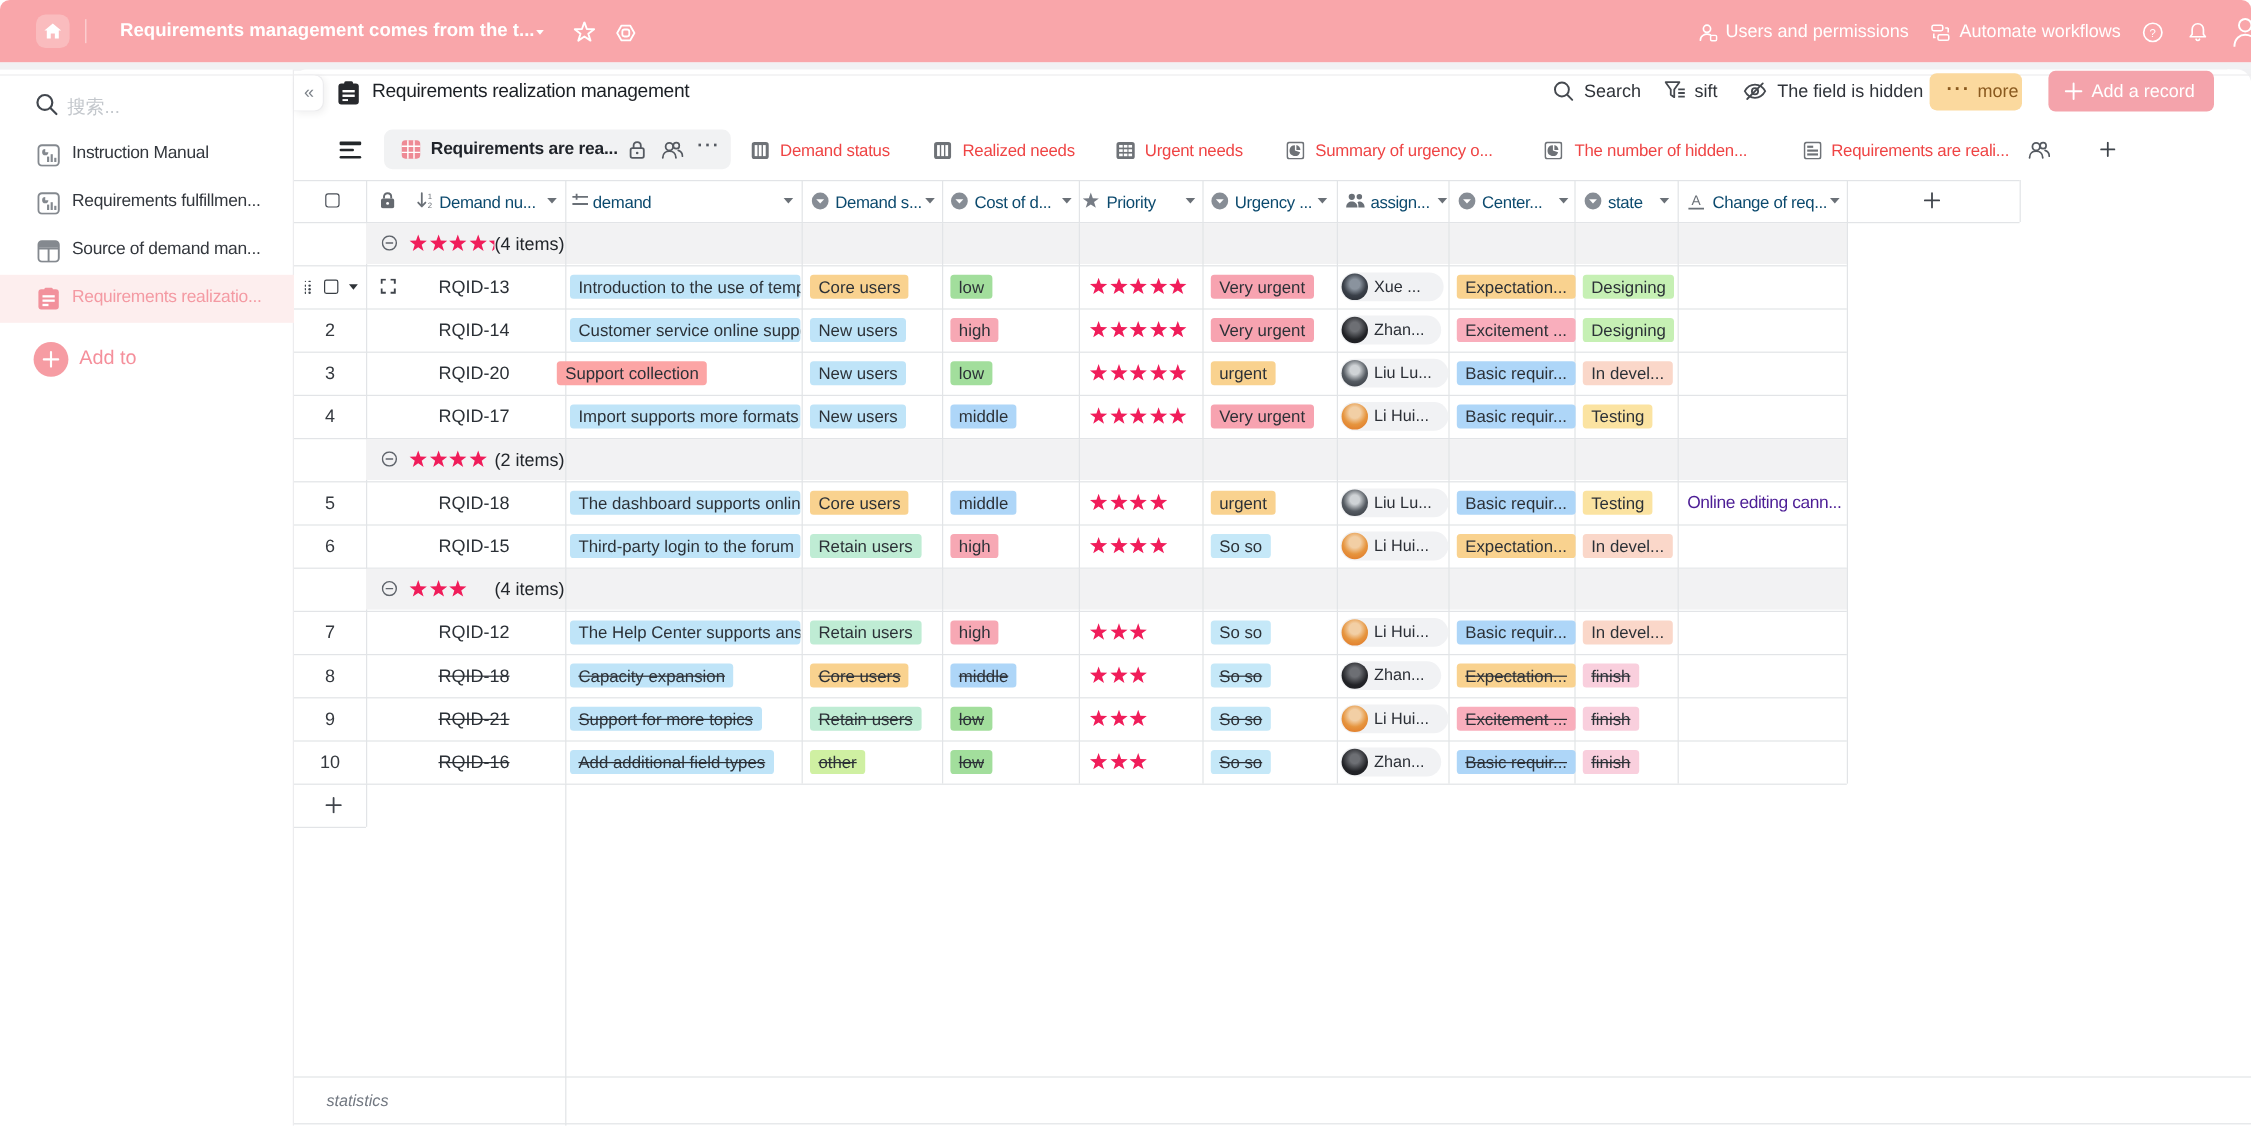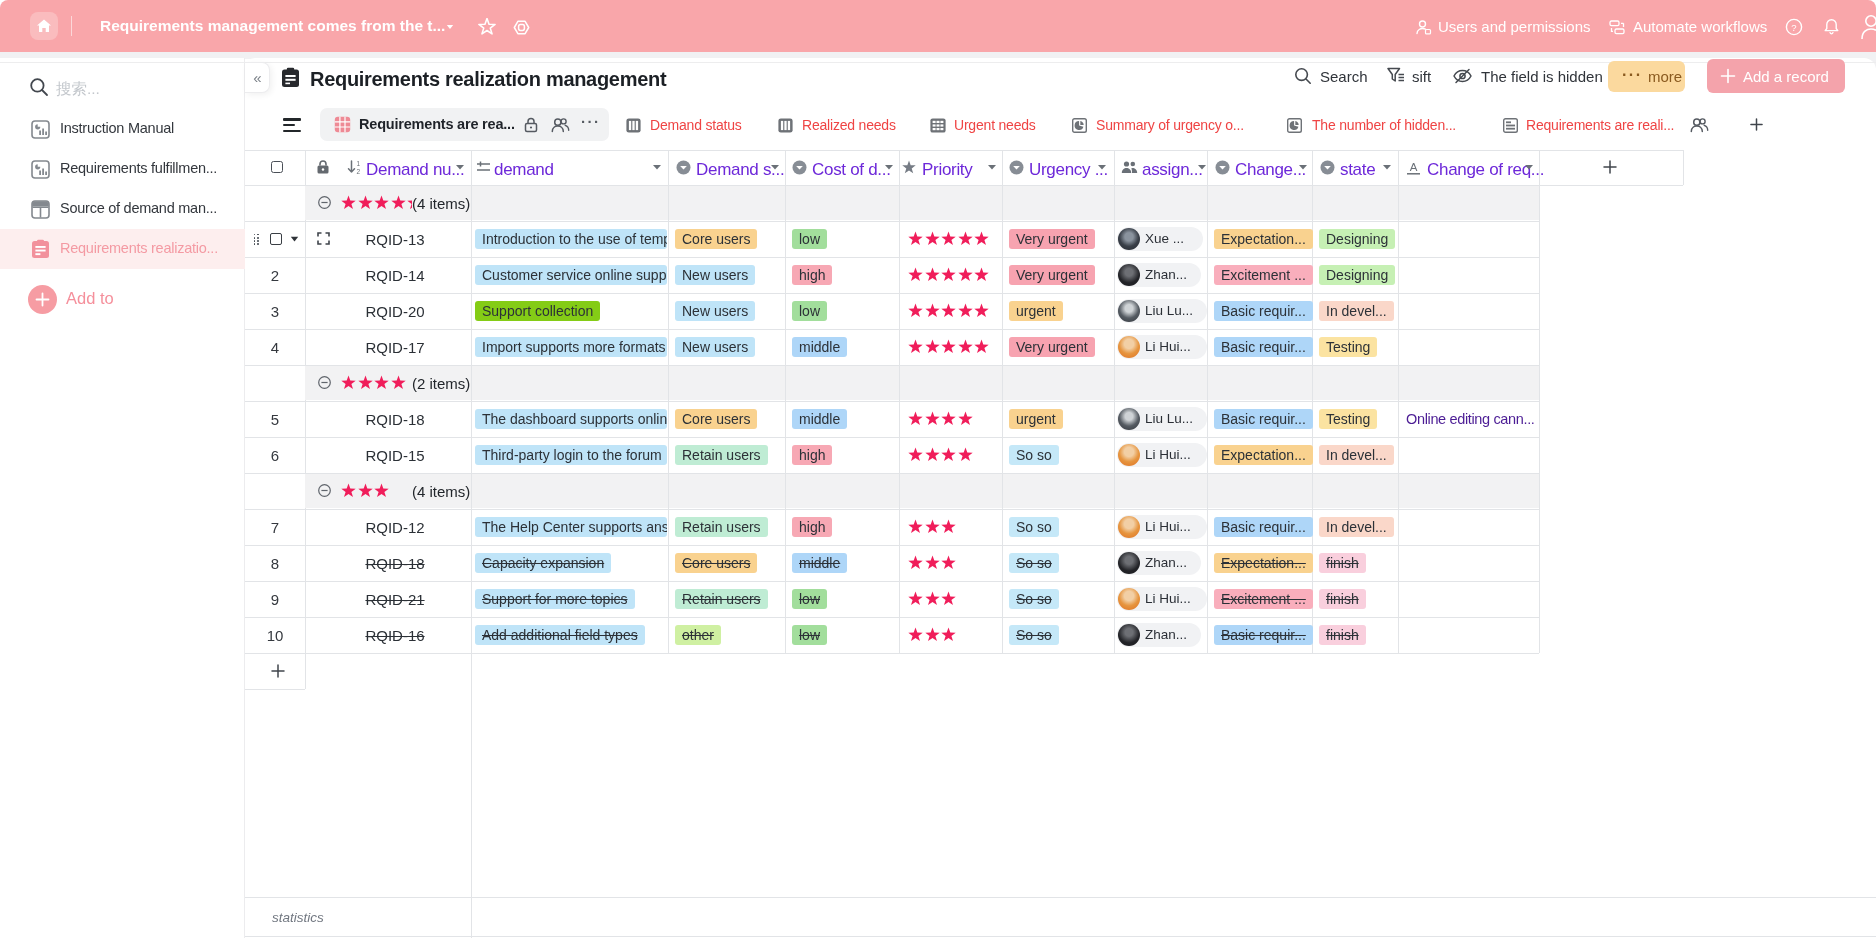--- a/index.html
+++ b/index.html
@@ -1,20 +1,20 @@
 <!DOCTYPE html>
 <html><head><meta charset="utf-8"><style>
 *{margin:0;padding:0;box-sizing:border-box}
 html,body{width:1876px;height:938px;overflow:hidden;background:#fff;font-family:"Liberation Sans",sans-serif;-webkit-font-smoothing:antialiased}
 .abs{position:absolute}
 .pill{position:absolute;height:20px;line-height:20px;border-radius:3px;padding:0 7px;font-size:14px;color:#2c3137;white-space:nowrap}
 .clip{overflow:hidden;width:192px}
 .hline{position:absolute;background:#e2e4e7;height:1px}
 .vline{position:absolute;background:#e2e4e7;width:1px}
-.hdrtxt{position:absolute;font-size:17px;letter-spacing:-0.3px;color:#6d28d9;white-space:nowrap;top:160px}
+.hdrtxt{position:absolute;font-size:14px;letter-spacing:-0.3px;color:#0c4a6e;white-space:nowrap;top:160px}
 .tabtxt{position:absolute;font-size:14px;letter-spacing:-0.2px;color:#ef4444;white-space:nowrap;top:117px}
 .rownum{position:absolute;font-size:15px;color:#35393f;width:40px;text-align:center}
 .rqid{position:absolute;font-size:15px;color:#2b3036;width:166px;text-align:center}
 .strike{text-decoration:line-through}
 .avpill{position:absolute;height:24px;border-radius:12px;background:#f1f2f4;font-size:13.5px;color:#2b2f36}
 .avname{position:absolute;left:28px;top:4px;white-space:nowrap}
 .avatar{position:absolute;left:1px;top:1px;width:22px;height:22px;border-radius:50%}
 </style></head><body>
 
 <div class="abs" style="left:0;top:0;width:1876px;height:52px;background:#f9a6aa;border-radius:8px 8px 0 0"></div>
@@ -107,21 +107,21 @@
 <div class="abs" style="left:66px;top:289px;font-size:16.5px;color:#f58f9b">Add to</div>
 <div class="abs" style="left:245px;top:62px;width:25px;height:31px;background:#fff;border:1px solid #ececee;border-left:none;border-radius:0 8px 8px 0;box-shadow:2px 2px 6px rgba(0,0,0,.06)"></div>
 <div class="abs" style="left:245px;top:62px;width:25px;height:31px;line-height:31px;text-align:center;font-size:15px;color:#7b8188">«</div>
 <svg class="abs" style="left:281px;top:67px" width="19" height="21" viewBox="0 0 19 21">
     <rect x="1" y="2.5" width="17" height="17.5" rx="2.5" fill="#27292d"></rect>
     <rect x="5.8" y="0.8" width="7.4" height="3.6" rx="1.3" fill="#27292d"></rect>
     <rect x="4.4" y="8" width="10.2" height="2" fill="#fff"></rect>
     <rect x="4.4" y="11.8" width="10.2" height="2" fill="#fff"></rect>
     <rect x="4.4" y="15.6" width="4.6" height="1.6" fill="#fff"></rect>
   </svg>
-<div class="abs" style="left:310px;top:68px;font-size:20px;letter-spacing:-0.3px;font-weight:bold;color:#1c2025">Requirements realization management</div>
+<div class="abs" style="left:310px;top:68px;font-size:16px;letter-spacing:-0.3px;font-weight:normal;color:#1c2025">Requirements realization management</div>
 <svg class="abs" style="left:1294px;top:67px" width="18" height="18" viewBox="0 0 18 18">
     <circle cx="7.6" cy="7.6" r="5.8" fill="none" stroke="#45494f" stroke-width="1.6"></circle>
     <path d="M12 12 L16.2 16.2" stroke="#45494f" stroke-width="1.6" stroke-linecap="round"></path>
   </svg>
 <div class="abs" style="left:1320px;top:68px;font-size:15px;color:#30343a">Search</div>
 <svg class="abs" style="left:1387px;top:67px" width="19" height="18" viewBox="0 0 19 18">
     <path d="M1 1.5 L12.5 1.5 L8.2 7.5 L8.2 14 L5.3 12 L5.3 7.5 Z" fill="none" stroke="#45494f" stroke-width="1.5" stroke-linejoin="round"></path>
     <path d="M11.5 7.5 L17 7.5 M11.5 10.5 L17 10.5 M11.5 13.5 L17 13.5" stroke="#45494f" stroke-width="1.5"></path>
   </svg>
 <div class="abs" style="left:1412px;top:68px;font-size:15px;color:#30343a">sift</div>
@@ -306,21 +306,21 @@
     <path d="M11.5 8 C13.8 8 16.2 9.5 16.2 13 L11 13 C11 11 11 9.5 10.2 8.5 C10.6 8.2 11.1 8 11.5 8 Z" fill="#6a7077"></path>
   </svg>
 <div class="hdrtxt" style="left:1142px">assign...</div>
 <svg class="abs" style="left:1197px;top:164px" width="10" height="7" viewBox="0 0 10 7">
     <path d="M1 1 L5 5.6 L9 1 Z" fill="#6a7077"></path>
   </svg>
 <svg class="abs" style="left:1215px;top:160px" width="15" height="15" viewBox="0 0 15 15">
     <circle cx="7.5" cy="7.5" r="7" fill="#878d95"></circle>
     <path d="M4.2 6 L7.5 9.5 L10.8 6 Z" fill="#fff"></path>
   </svg>
-<div class="hdrtxt" style="left:1235px">Change...</div>
+<div class="hdrtxt" style="left:1235px">Center...</div>
 <svg class="abs" style="left:1298px;top:164px" width="10" height="7" viewBox="0 0 10 7">
     <path d="M1 1 L5 5.6 L9 1 Z" fill="#6a7077"></path>
   </svg>
 <svg class="abs" style="left:1320px;top:160px" width="15" height="15" viewBox="0 0 15 15">
     <circle cx="7.5" cy="7.5" r="7" fill="#878d95"></circle>
     <path d="M4.2 6 L7.5 9.5 L10.8 6 Z" fill="#fff"></path>
   </svg>
 <div class="hdrtxt" style="left:1340px">state</div>
 <svg class="abs" style="left:1382px;top:164px" width="10" height="7" viewBox="0 0 10 7">
     <path d="M1 1 L5 5.6 L9 1 Z" fill="#6a7077"></path>
@@ -430,21 +430,21 @@
   </svg>
 <div class="pill" style="left:1009px;top:265px;background:#f7a3b0">Very urgent</div>
 <div class="avpill" style="left:1117px;top:263px;width:84px">
     <div class="avatar" style="background:radial-gradient(circle at 50% 38%,#6d6f74 0 22%,#222327 60%,#1b1c20 100%)"></div>
     <div class="avname">Zhan...</div>
   </div>
 <div class="pill" style="left:1214px;top:265px;background:#f9aebc">Excitement ...</div>
 <div class="pill" style="left:1319px;top:265px;background:#c6f0b4">Designing</div>
 <div class="rownum" style="left:255px;top:303px">3</div>
 <div class="rqid" style="left:312px;top:303px">RQID-20</div>
-<div class="pill" style="left:475px;top:301px;background:#84cc16">Support collection</div>
+<div class="pill" style="left:464px;top:301px;background:#fca5a5">Support collection</div>
 <div class="pill" style="left:675px;top:301px;background:#bfe4f8">New users</div>
 <div class="pill" style="left:792px;top:301px;background:#a2de9c">low</div>
 <svg class="abs" style="left:908px;top:303px" width="15" height="16" viewBox="0 0 15 16">
     <polygon points="7.5,0.4 9.3,5.5 14.7,5.7 10.4,9.0 12.0,14.1 7.5,11.1 3.0,14.1 4.6,9.0 0.3,5.7 5.7,5.5" fill="#f01d5a"></polygon>
   </svg>
 <svg class="abs" style="left:925px;top:303px" width="15" height="16" viewBox="0 0 15 16">
     <polygon points="7.5,0.4 9.3,5.5 14.7,5.7 10.4,9.0 12.0,14.1 7.5,11.1 3.0,14.1 4.6,9.0 0.3,5.7 5.7,5.5" fill="#f01d5a"></polygon>
   </svg>
 <svg class="abs" style="left:941px;top:303px" width="15" height="16" viewBox="0 0 15 16">
     <polygon points="7.5,0.4 9.3,5.5 14.7,5.7 10.4,9.0 12.0,14.1 7.5,11.1 3.0,14.1 4.6,9.0 0.3,5.7 5.7,5.5" fill="#f01d5a"></polygon>

